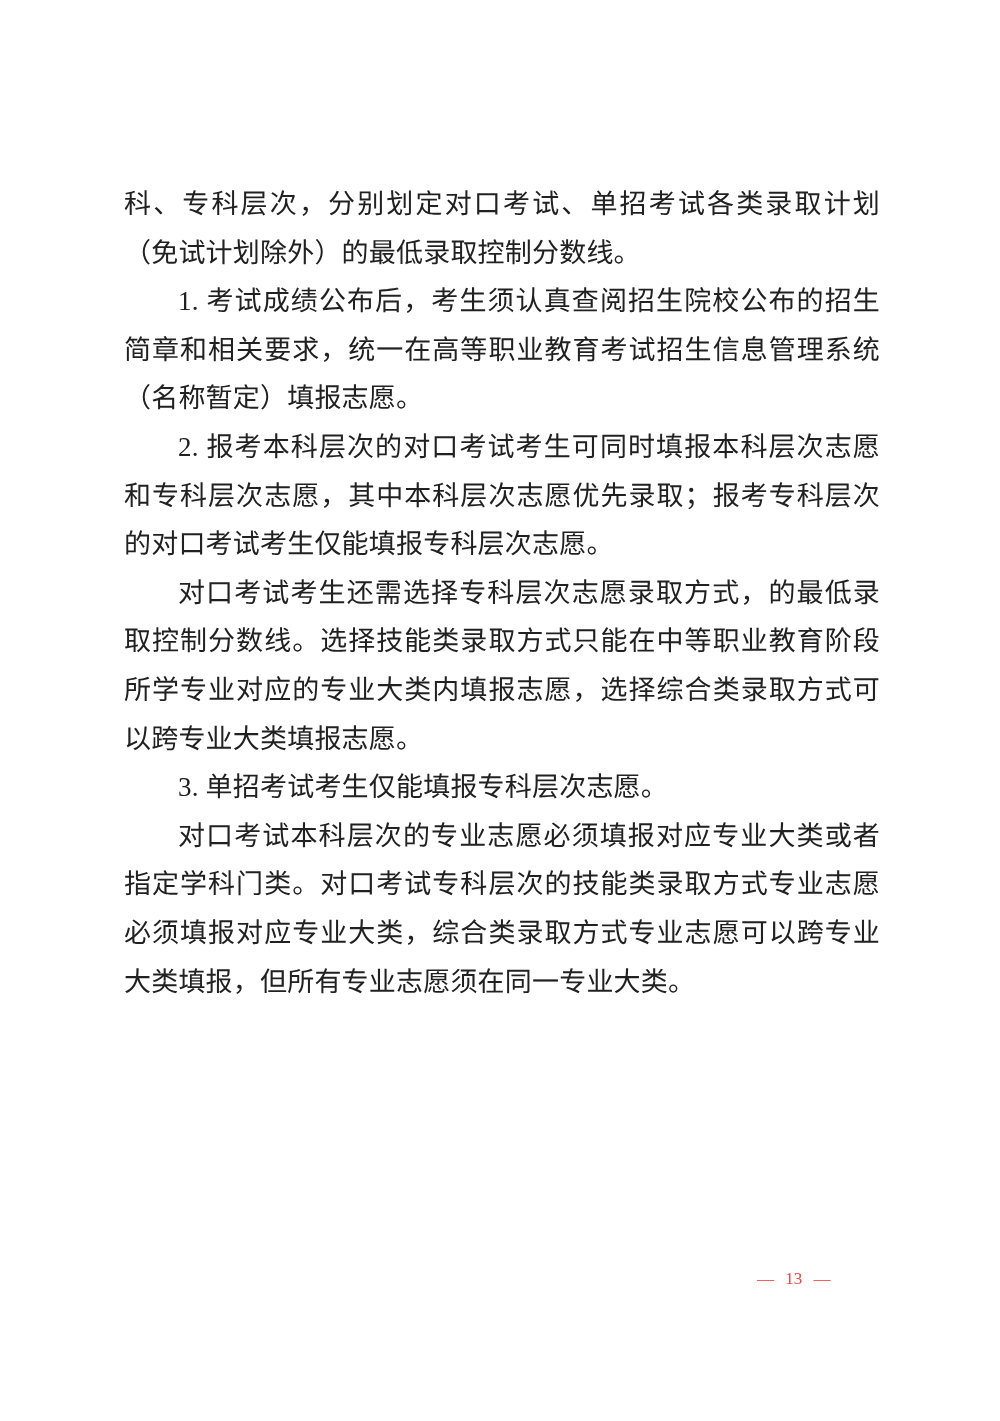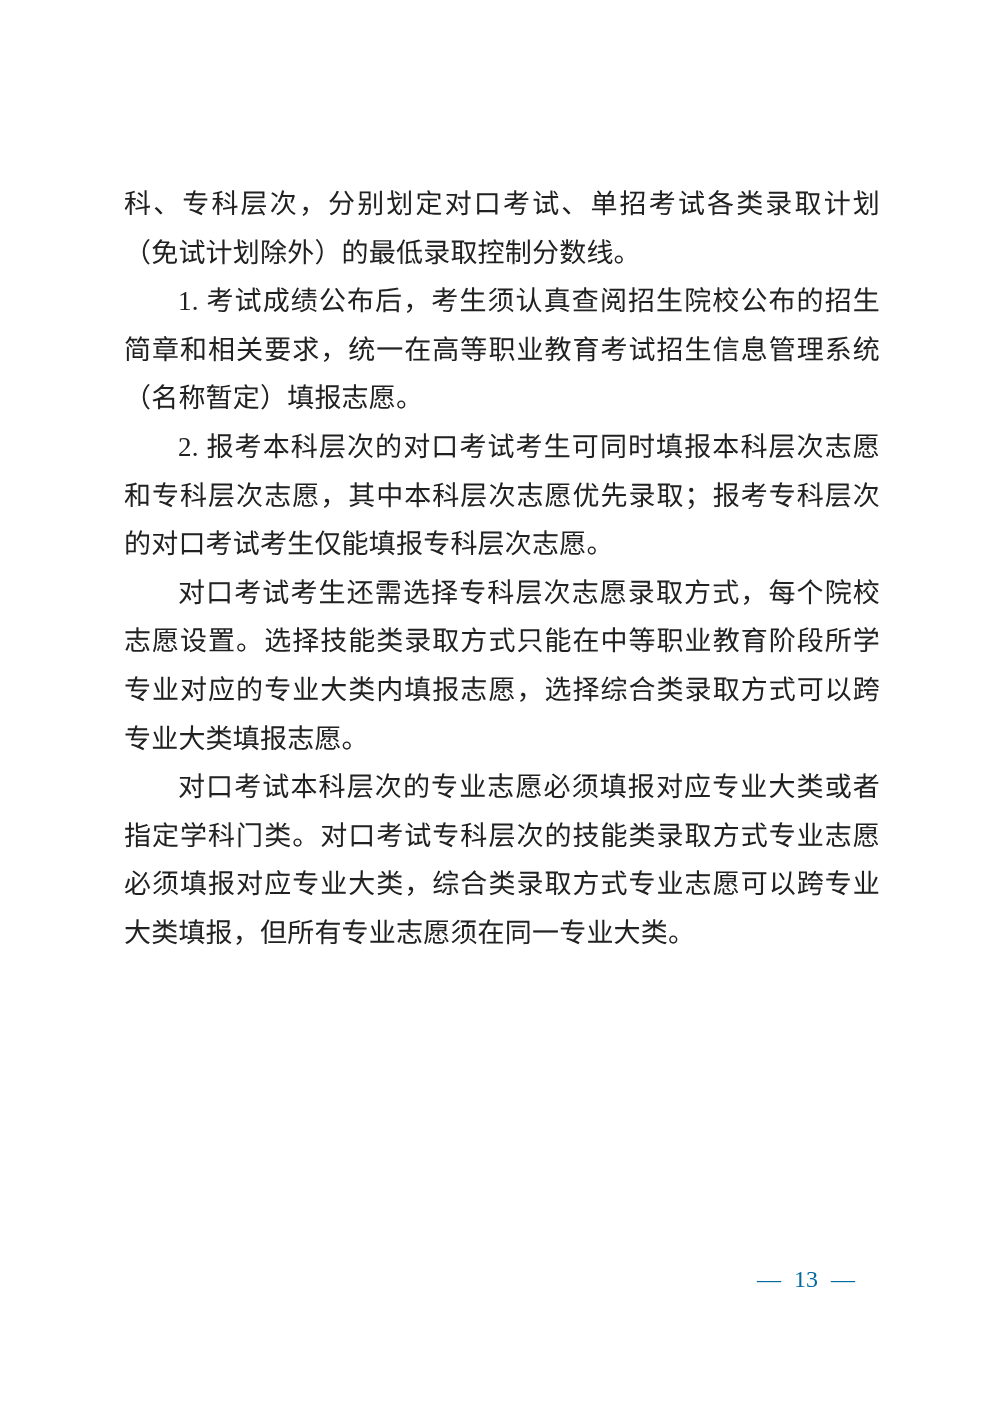--- a/index.html
+++ b/index.html
@@ -37,33 +37,34 @@
   .para.continuation {
     text-indent: 0;
   }
   .para.heading {
     font-weight: 600;
   }
   .footer {
     position: absolute;
     left: 757px;
     top: 1263px;
-    font-size: 24px;
+    font-size: 17px;
     line-height: 32px;
-    color: #0369a1;
+    color: #ef4444;
     word-spacing: 7px;
     white-space: nowrap;
   }
 </style>
 </head>
 <body>
 
 <div class="page">
   <div class="body-text">
     <p class="para continuation">科、专科层次，分别划定对口考试、单招考试各类录取计划（免试计划除外）的最低录取控制分数线。</p>
     <p class="para">1. 考试成绩公布后，考生须认真查阅招生院校公布的招生简章和相关要求，统一在高等职业教育考试招生信息管理系统（名称暂定）填报志愿。</p>
     <p class="para">2. 报考本科层次的对口考试考生可同时填报本科层次志愿和专科层次志愿，其中本科层次志愿优先录取；报考专科层次的对口考试考生仅能填报专科层次志愿。</p>
-    <p class="para">对口考试考生还需选择专科层次志愿录取方式，每个院校志愿设置。选择技能类录取方式只能在中等职业教育阶段所学专业对应的专业大类内填报志愿，选择综合类录取方式可以跨专业大类填报志愿。</p>
+    <p class="para">对口考试考生还需选择专科层次志愿录取方式，的最低录取控制分数线。选择技能类录取方式只能在中等职业教育阶段所学专业对应的专业大类内填报志愿，选择综合类录取方式可以跨专业大类填报志愿。</p>
+    <p class="para">3. 单招考试考生仅能填报专科层次志愿。</p>
     <p class="para">对口考试本科层次的专业志愿必须填报对应专业大类或者指定学科门类。对口考试专科层次的技能类录取方式专业志愿必须填报对应专业大类，综合类录取方式专业志愿可以跨专业大类填报，但所有专业志愿须在同一专业大类。</p>
   </div>
 
   <div class="footer">— 13 —</div>
 </div>
 
 </body></html>

